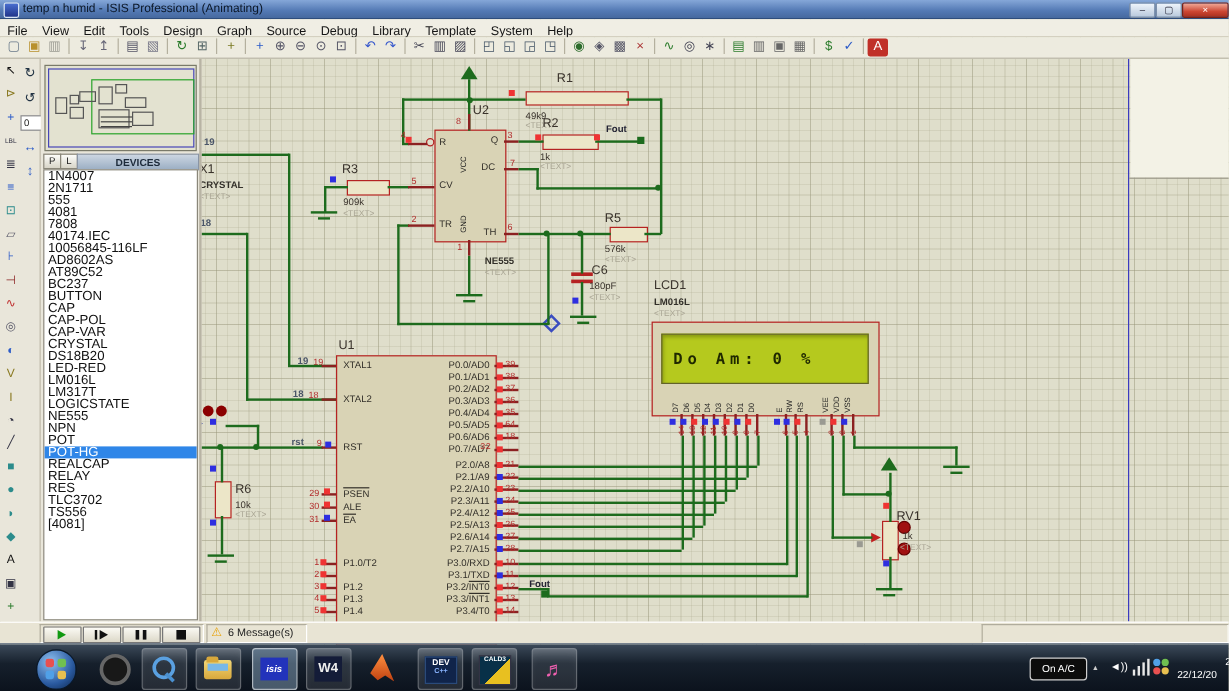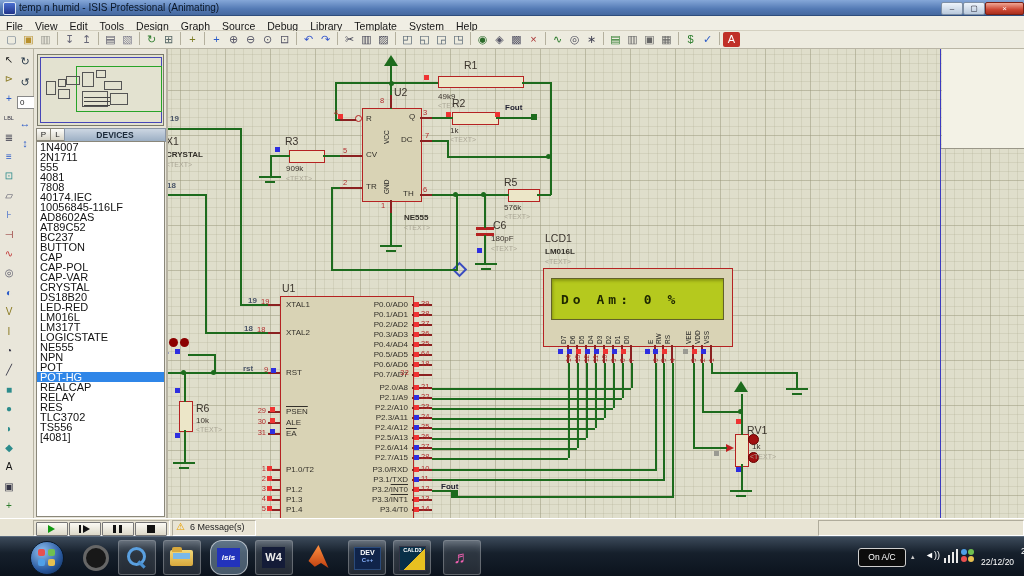--- a/index.html
+++ b/index.html
@@ -608,21 +608,21 @@
     </div>
     <div class="tb-slot tb-framed" style="left: 118px;">
       <div style="position: absolute; left: 8px; top: 6px; width: 13px; height: 13px; border-radius: 50%; border: 3px solid rgb(90, 160, 224);"></div>
       <div style="position: absolute; left: 21px; top: 19px; width: 3px; height: 9px; background: rgb(74, 144, 208); transform: rotate(-45deg);"></div>
     </div>
     <div class="tb-slot tb-framed" style="left: 163px;">
       <div style="position: absolute; left: 6px; top: 9px; width: 23px; height: 16px; border-radius: 2px; background: linear-gradient(rgb(242, 216, 121), rgb(216, 168, 60));"></div>
       <div style="position: absolute; left: 8px; top: 6px; width: 10px; height: 5px; border-radius: 2px 2px 0px 0px; background: rgb(216, 168, 60);"></div>
       <div style="position: absolute; left: 9px; top: 12px; width: 17px; height: 6px; background: rgb(121, 184, 232);"></div>
     </div>
-    <div class="tb-slot tb-active" style="left: 210px; border-radius: 12px;">
+    <div class="tb-slot tb-active" style="left: 210px;">
       <div style="position: absolute; left: 6px; top: 7px; width: 23px; height: 19px; background: rgb(34, 51, 187); color: rgb(255, 255, 255); font-size: 8px; font-style: italic; font-weight: bold; text-align: center; line-height: 19px;">isis</div>
     </div>
     <div class="tb-slot tb-framed" style="left: 255px;">
       <div style="position: absolute; left: 6px; top: 6px; width: 23px; height: 21px; background: rgb(20, 28, 56); color: rgb(238, 238, 238); font-size: 11px; font-weight: bold; text-align: center; line-height: 21px;">W4</div>
     </div>
     <div class="tb-slot" style="left: 301px;">
       <div style="position: absolute; left: 5px; top: 5px; width: 25px; height: 23px; clip-path: polygon(50% 0px, 90% 100%, 60% 78%, 35% 95%, 10% 70%); background: linear-gradient(rgb(255, 144, 64), rgb(192, 64, 16));"></div>
     </div>
     <div class="tb-slot tb-framed" style="left: 348px;">
       <div style="position: absolute; left: 5px; top: 6px; width: 25px; height: 21px; background: rgb(16, 36, 74); border: 1px solid rgb(42, 74, 122);"></div>

